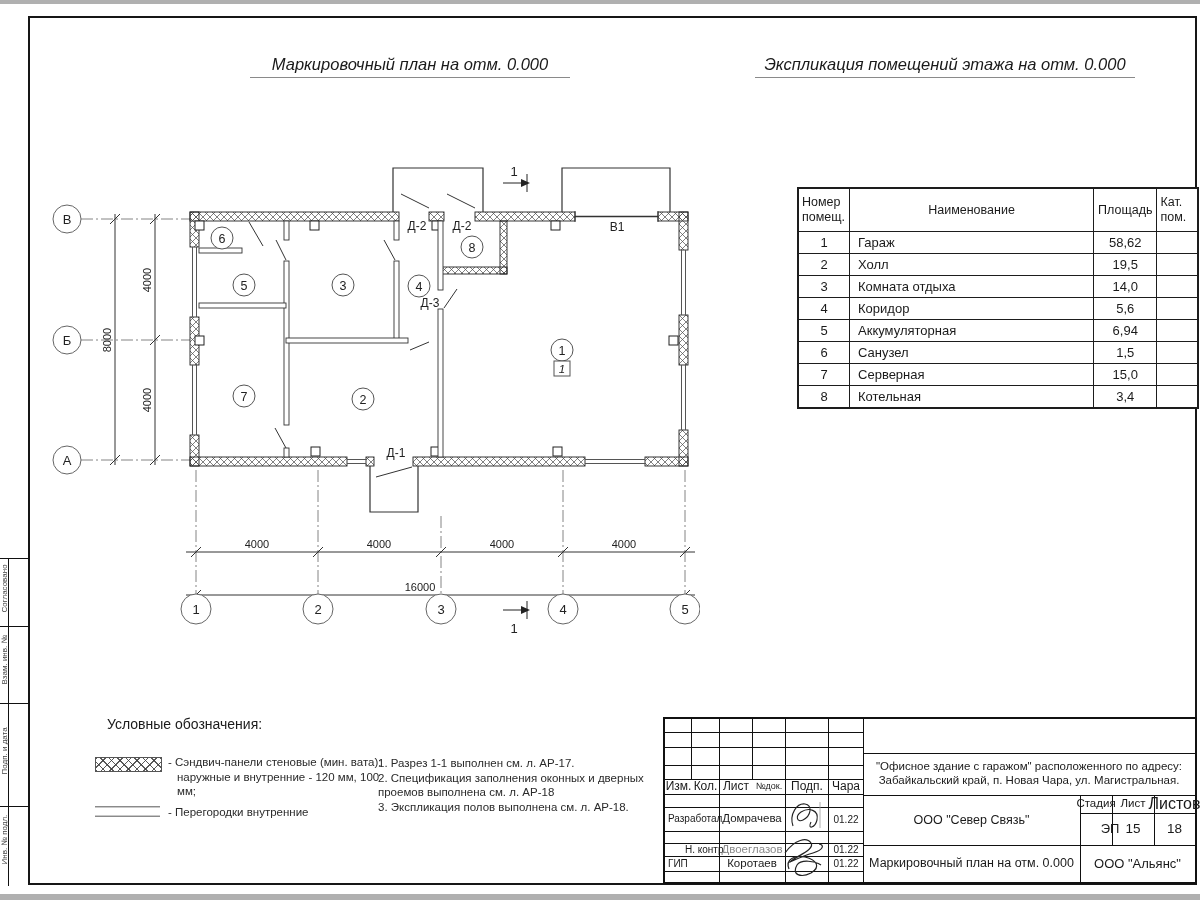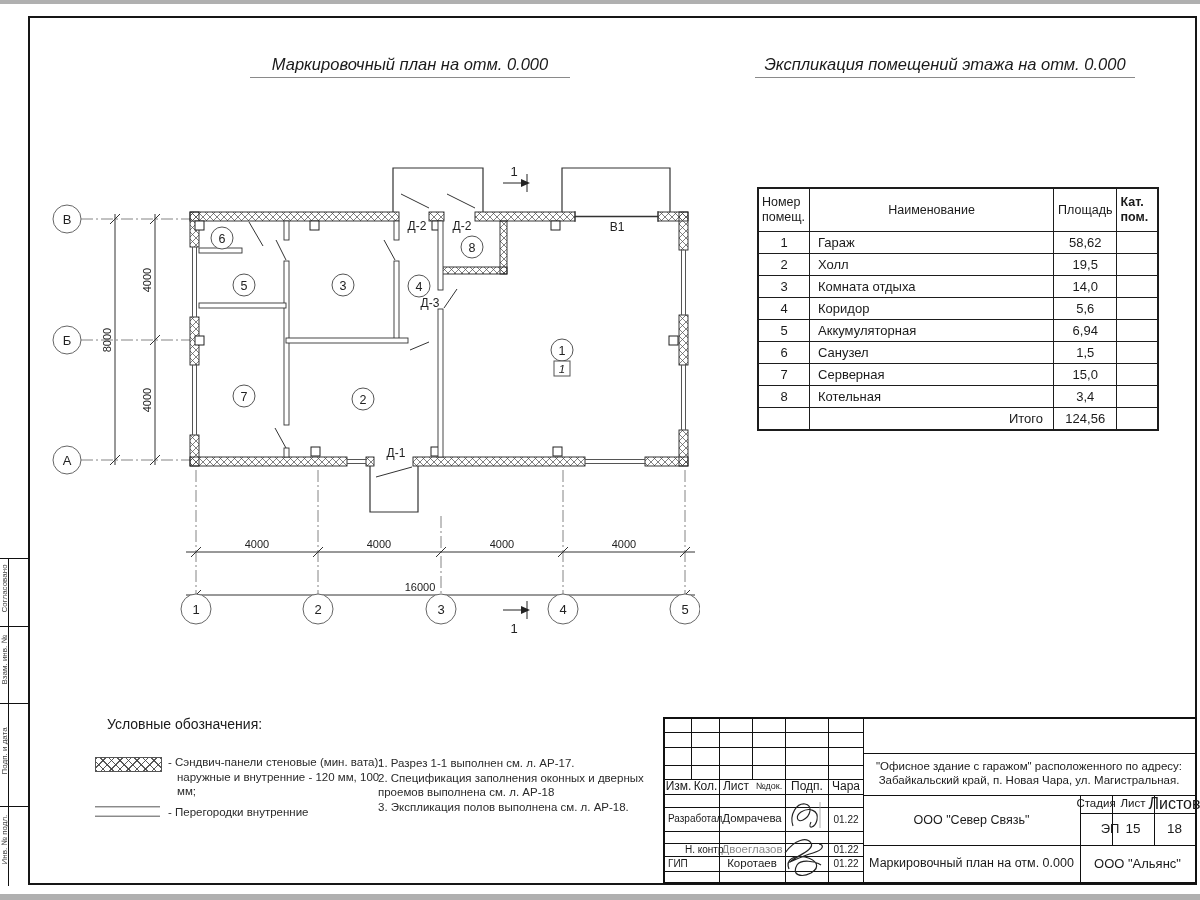--- a/index.html
+++ b/index.html
@@ -4,21 +4,21 @@
 <style>
   html,body{margin:0;padding:0;background:#fff;}
   body{width:1200px;height:900px;position:relative;overflow:hidden;
        font-family:"Liberation Sans",sans-serif;color:#1a1a1a;}
   .abs{position:absolute;}
   .edge{background:#b0b0b0;}
   .frame{border:2px solid #161616;}
   .title{font-style:italic;font-size:16.5px;text-align:center;
          border-bottom:1px solid #8a8a8a;padding-bottom:3px;white-space:nowrap;}
   
-  table.sched{border-collapse:collapse;table-layout:fixed;font-size:13px;}
+  table.sched{border-collapse:collapse;table-layout:fixed;font-size:13px;margin-left:40px;}
   table.sched td,table.sched th{border:1px solid #1d1d1d;padding:0 4px;overflow:hidden;
         font-weight:normal;height:21px;background:#fff;}
   table.sched th{font-size:12.5px;line-height:1.15;}
   table.sched{border:2px solid #1d1d1d;}
   .c{text-align:center;} .l{text-align:left;padding-left:8px!important;} .r{text-align:right;padding-right:10px!important;}
   
   .stamp{border:2px solid #111;background:#fff;}
   .vl{position:absolute;width:1px;background:#111;}
   .hl{position:absolute;height:1px;background:#111;}
   .cell{position:absolute;display:flex;align-items:center;justify-content:center;
@@ -279,21 +279,21 @@
         <col style="width:44px">
         <col style="width:244px">
         <col style="width:62px">
         <col style="width:41px">
       </colgroup>
     <tbody>
         <tr style="height:43px;">
       <th class="l" style="padding-left:3px!important;">Номер помещ.</th>
       <th class="c">Наименование</th>
       <th class="c">Площадь</th>
-      <th class="l" style="padding-left:3px!important;font-weight:bold;">Кат. пом.</th>
+      <th class="l" style="padding-left:3px!important;">Кат. пом.</th>
     </tr>
     <tr>
           <td class="c">1</td>
           <td class="l">Гараж</td>
           <td class="c">58,62</td>
           <td></td>
         </tr>
     <tr>
           <td class="c">2</td>
           <td class="l">Холл</td>
@@ -329,26 +329,20 @@
           <td class="l">Серверная</td>
           <td class="c">15,0</td>
           <td></td>
         </tr>
     <tr>
           <td class="c">8</td>
           <td class="l">Котельная</td>
           <td class="c">3,4</td>
           <td></td>
         </tr>
-    <tr>
-      <td></td>
-      <td class="r">Итого</td>
-      <td class="c">124,56</td>
-      <td></td>
-    </tr>
   </tbody>
     </table>
 </div>
 
 <div class="abs" style="left:95px;top:716px;width:300px;">
   <div style="font-size:14px;margin-left:12px;">Условные обозначения:</div>
   <div class="abs hatchbox" style="left:0;top:41px;width:65px;height:13px;"></div>
   <div class="abs note" style="left:73px;top:39px;width:230px;">
     <div>- Сэндвич-панели стеновые (мин. вата):</div>
     <div style="margin-left:9px;">наружные и внутренние - 120 мм, 100 мм;</div>

